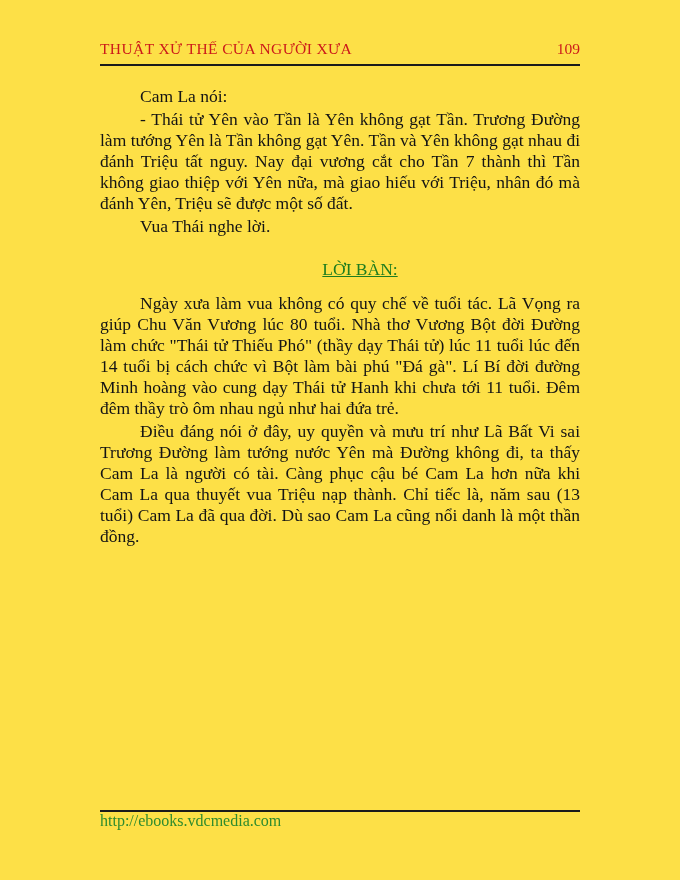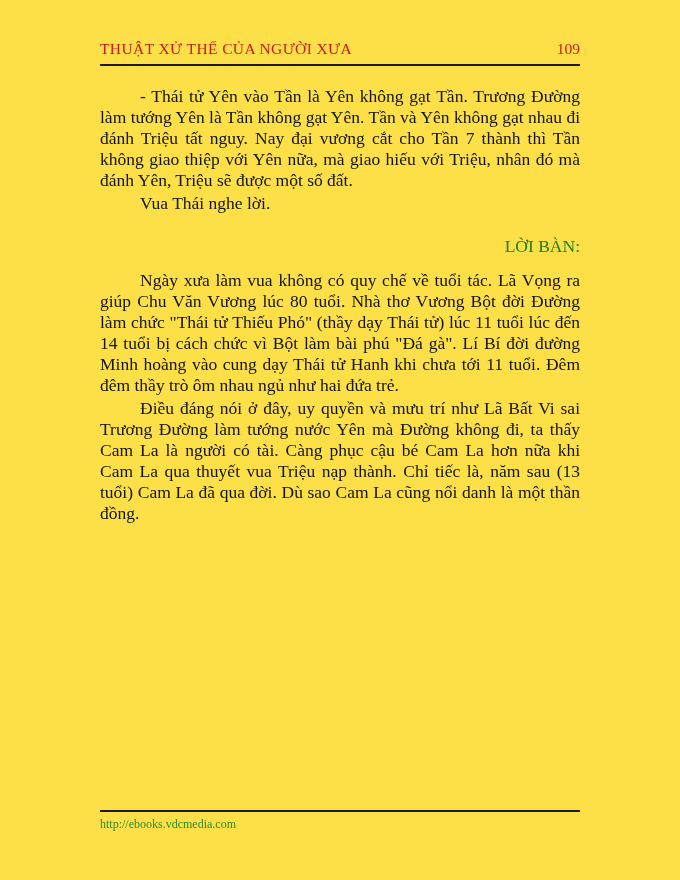--- a/index.html
+++ b/index.html
@@ -42,48 +42,49 @@
   .content p {
     margin: 0 0 2px 0;
     text-indent: 40px;
   }
   .section-heading {
     color: #1f7d1f;
     font-size: 17.5px;
     line-height: 21px;
     margin: 22px 0 13px 0;
     text-indent: 40px;
-    text-align: right;
+    text-align: center;
+    text-decoration: underline;
   }
   
   .page-footer {
     position: absolute;
     left: 100px;
     right: 100px;
     top: 810px;
     border-top: 2px solid #1a1a1a;
-    padding-top: 5px;
-    font-size: 12px;
+    font-size: 16px;
   }
   .footer-url {
     color: #2e8b2e;
     text-decoration: none;
   }
 </style>
 </head>
 <body>
 
 <div class="page">
 
   <div class="page-header">
     <span class="book-title">THUẬT XỬ THẾ CỦA NGƯỜI XƯA</span>
     <span class="page-number">109</span>
   </div>
 
   <div class="content">
+    <p>Cam La nói:</p>
     <p>- Thái tử Yên vào Tần là Yên không gạt Tần. Trương Đường làm tướng Yên là Tần không gạt Yên. Tần và Yên không gạt nhau đi đánh Triệu tất nguy. Nay đại vương cắt cho Tần 7 thành thì Tần không giao thiệp với Yên nữa, mà giao hiếu với Triệu, nhân đó mà đánh Yên, Triệu sẽ được một số đất.</p>
     <p>Vua Thái nghe lời.</p>
 
     <div class="section-heading">LỜI BÀN:</div>
 
     <p>Ngày xưa làm vua không có quy chế về tuổi tác. Lã Vọng ra giúp Chu Văn Vương lúc 80 tuổi. Nhà thơ Vương Bột đời Đường làm chức "Thái tử Thiếu Phó" (thầy dạy Thái tử) lúc 11 tuổi lúc đến 14 tuổi bị cách chức vì Bột làm bài phú "Đá gà". Lí Bí đời đường Minh hoàng vào cung dạy Thái tử Hanh khi chưa tới 11 tuổi. Đêm đêm thầy trò ôm nhau ngủ như hai đứa trẻ.</p>
     <p>Điều đáng nói ở đây, uy quyền và mưu trí như Lã Bất Vi sai Trương Đường làm tướng nước Yên mà Đường không đi, ta thấy Cam La là người có tài. Càng phục cậu bé Cam La hơn nữa khi Cam La qua thuyết vua Triệu nạp thành. Chỉ tiếc là, năm sau (13 tuổi) Cam La đã qua đời. Dù sao Cam La cũng nổi danh là một thần đồng.</p>
   </div>
 
   <div class="page-footer">

